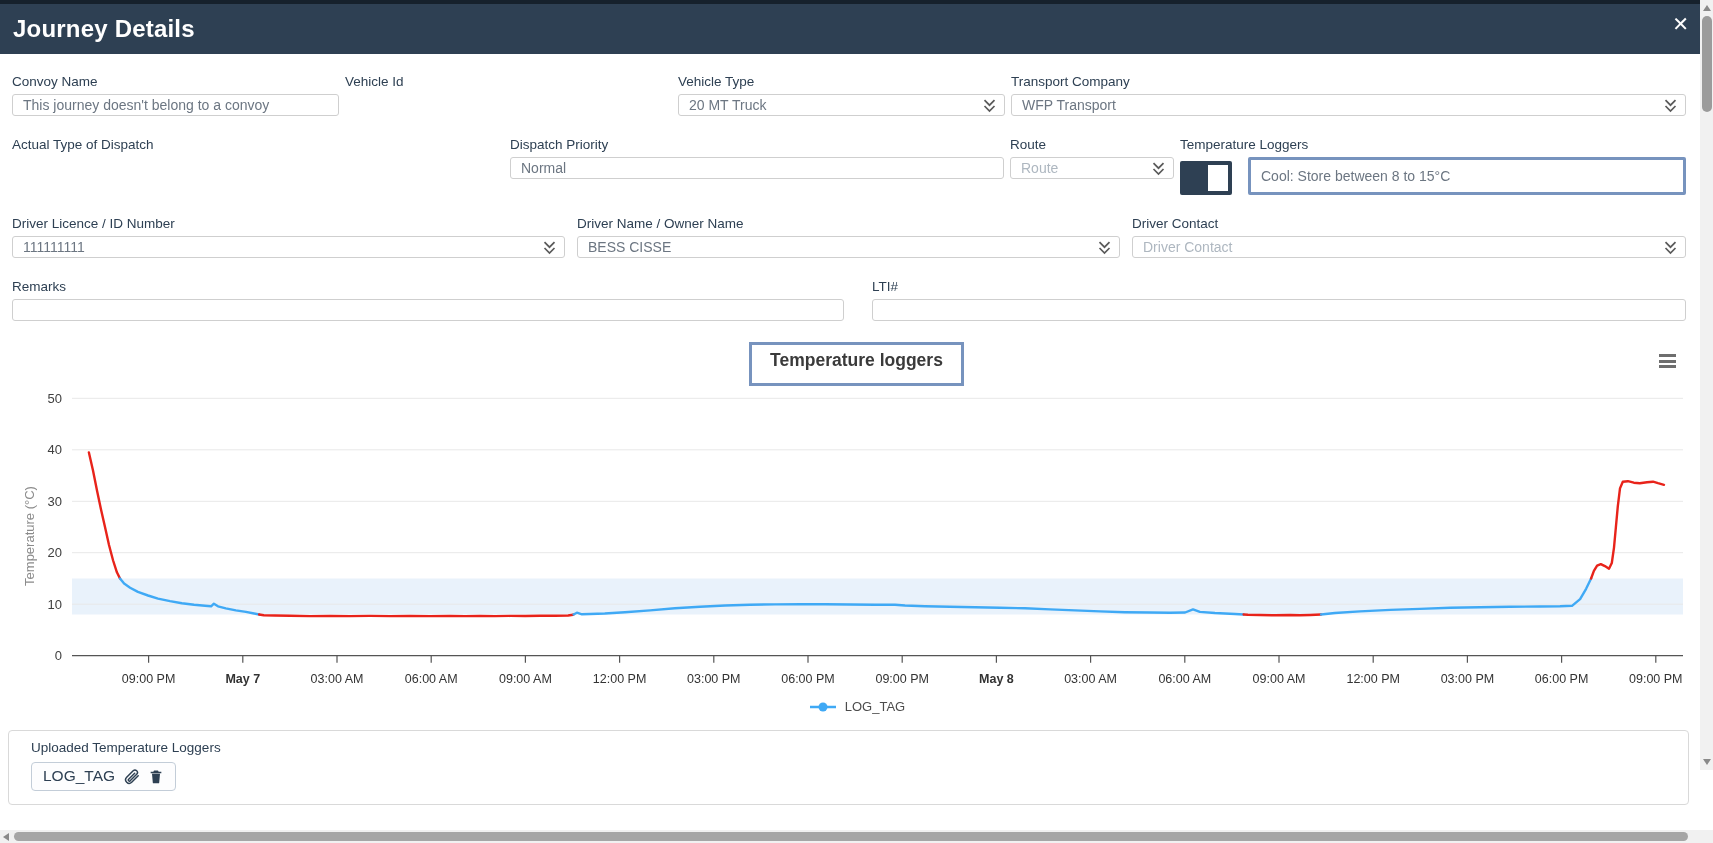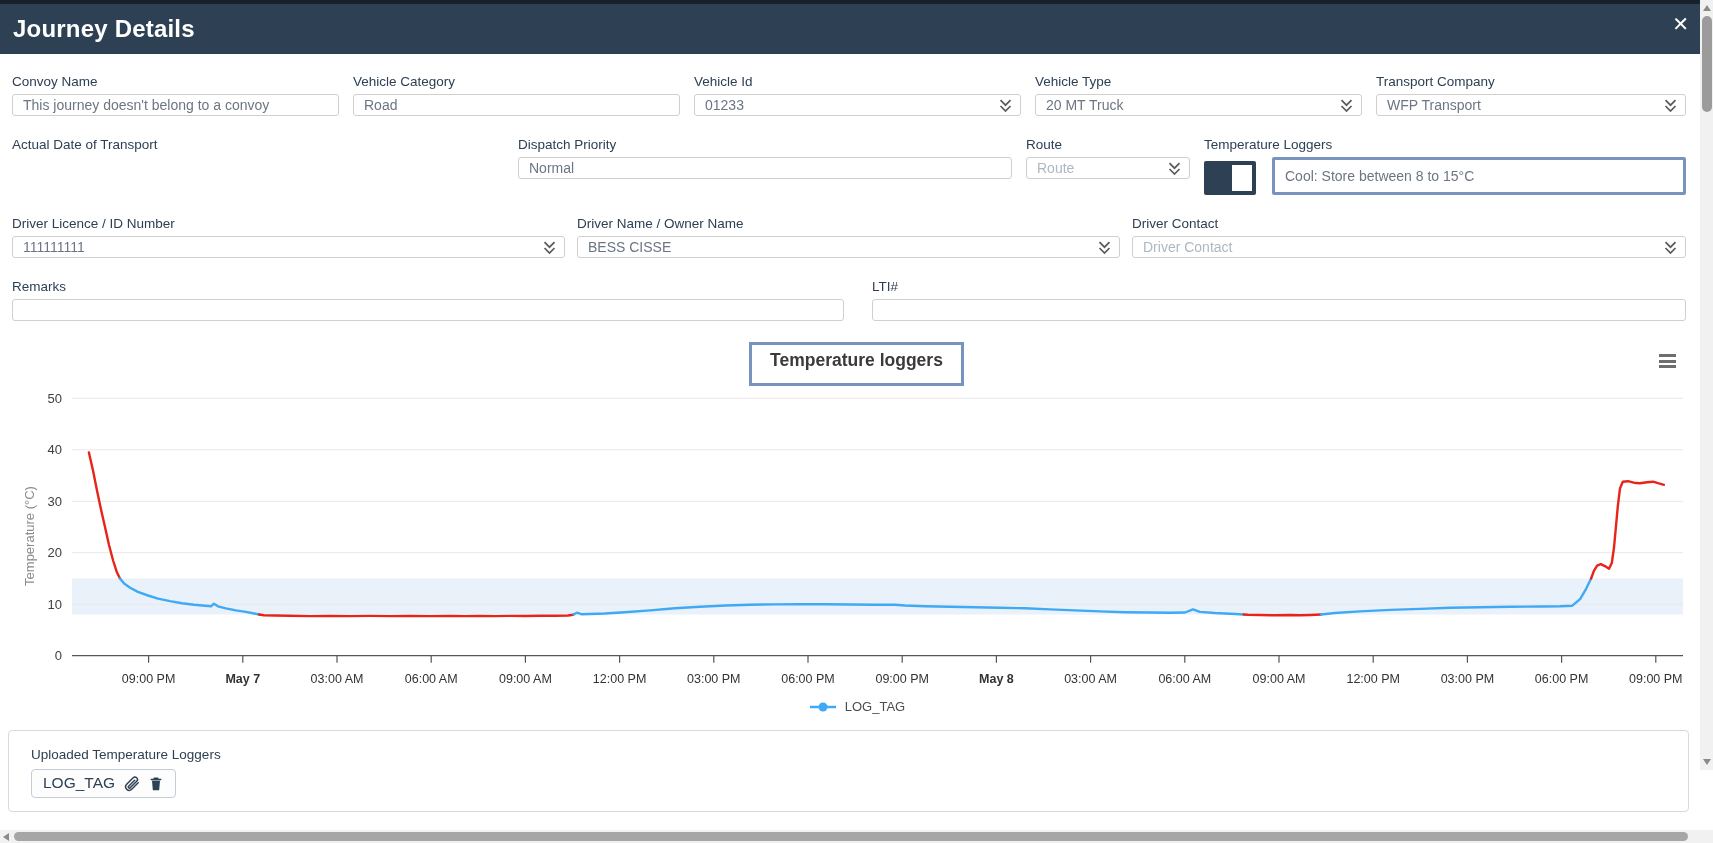--- a/index.html
+++ b/index.html
@@ -10,21 +10,21 @@
   
   .top-strip { height:4px; background:#16212c; }
   .modal-header { height:50px; background:#2e4053; color:#fff; position:relative;
                   display:flex; align-items:center; padding-left:13px; }
   .modal-title { font-size:24px; font-weight:600; letter-spacing:.2px; }
   .close-btn { position:absolute; right:24px; top:10px; color:#fff; font-size:20px;
                cursor:pointer; line-height:1; font-weight:400; }
 
   
   .content { position:relative; }
-  .frow { display:flex; margin:0 27px 21px 12px; gap:14px; }
+  .frow { display:flex; margin:0 27px 21px 12px; gap:6px; }
   .frow.first { margin-top:20px; }
   .fld {}
   .flabel { display:block; font-size:13.5px; color:#2e4053; margin-bottom:5px; }
   .inp { height:22px; border:1px solid #cfcfcf; border-radius:3px; background:#fff;
          display:flex; align-items:center; padding:0 8px 0 10px; }
   .inp input { flex:1; border:0; outline:0; background:transparent; font-size:14px;
                color:#6c7682; font-family:"Liberation Sans", sans-serif; min-width:0; }
   .inp input::placeholder { color:#aeb7c0; opacity:1; }
   .chev { flex:0 0 auto; margin-left:6px; }
   .inp.hl { border:3px solid #7793be; border-radius:2px; height:38px; }
@@ -43,21 +43,21 @@
                      font-size:17.5px; font-weight:bold; color:#3a3a3a; }
   .burger { position:absolute; right:37px; top:12px; cursor:pointer; }
   .burger div { width:17px; height:3px; background:#6e6e6e; margin-bottom:2.6px; }
   .chart-wrap { width:1700px; }
   .legend-row { display:flex; justify-content:center; align-items:center; gap:7px;
                 margin-top:2px; }
   .legend-label { font-size:13px; color:#4c4c4c; }
 
   
   .uploaded-box { margin:16px 24px 0 8px; border:1px solid #d9d9d9; border-radius:4px;
-                  padding:16px 0 13px 22px; }
+                  padding:9px 0 13px 22px; }
   .uploaded-label { font-size:13.5px; color:#2e4053; margin-bottom:7px; }
   .chip { display:inline-flex; align-items:center; gap:8px; border:1px solid #c3cdd8;
           border-radius:4px; padding:4px 11px 5px; background:#fdfdfe; }
   .chip-name { font-size:15.5px; color:#2e4053; }
   .chip svg { cursor:pointer; }
 
   
   .vscroll { position:absolute; top:0; right:0; width:13px; height:770px; background:#f1f1f1; }
   .vthumb { position:absolute; top:16px; left:1.5px; width:10px; height:96px;
             background:#9b9b9b; border-radius:5px; }
@@ -86,33 +86,21 @@
 <div class="content">
 
   <div class="frow first">
     <div class="fld w327">
       <span class="flabel">Convoy Name</span>
       <div class="inp">
         <input value="This journey doesn't belong to a convoy" style="">
       </div>
     </div>
     <div class="fld w327">
-      <span class="flabel">Vehicle Category</span>
-      <div class="inp">
-        <input value="Road" style="">
-      </div>
-    </div>
-    <div class="fld w327">
       <span class="flabel">Vehicle Id</span>
-      <div class="inp">
-        <input value="01233" style="">
-        <svg class="chev" width="13" height="15" viewBox="0 0 13 15">
-            <path d="M1.5 2.2 L6.5 7.2 L11.5 2.2 M1.5 8 L6.5 13 L11.5 8" fill="none" stroke="#5a5a5a" stroke-width="1.7"></path>
-          </svg>
-      </div>
     </div>
     <div class="fld w327">
       <span class="flabel">Vehicle Type</span>
       <div class="inp">
         <input value="20 MT Truck" style="">
         <svg class="chev" width="13" height="15" viewBox="0 0 13 15">
             <path d="M1.5 2.2 L6.5 7.2 L11.5 2.2 M1.5 8 L6.5 13 L11.5 8" fill="none" stroke="#5a5a5a" stroke-width="1.7"></path>
           </svg>
       </div>
     </div>
@@ -122,21 +110,21 @@
         <input value="WFP Transport" style="">
         <svg class="chev" width="13" height="15" viewBox="0 0 13 15">
             <path d="M1.5 2.2 L6.5 7.2 L11.5 2.2 M1.5 8 L6.5 13 L11.5 8" fill="none" stroke="#5a5a5a" stroke-width="1.7"></path>
           </svg>
       </div>
     </div>
   </div>
 
   <div class="frow">
     <div class="fld w492">
-      <span class="flabel">Actual Date of Transport</span>
+      <span class="flabel">Actual Type of Dispatch</span>
     </div>
     <div class="fld w494">
       <span class="flabel">Dispatch Priority</span>
       <div class="inp">
         <input value="Normal" style="">
       </div>
     </div>
     <div class="fld w164">
       <span class="flabel">Route</span>
       <div class="inp">

